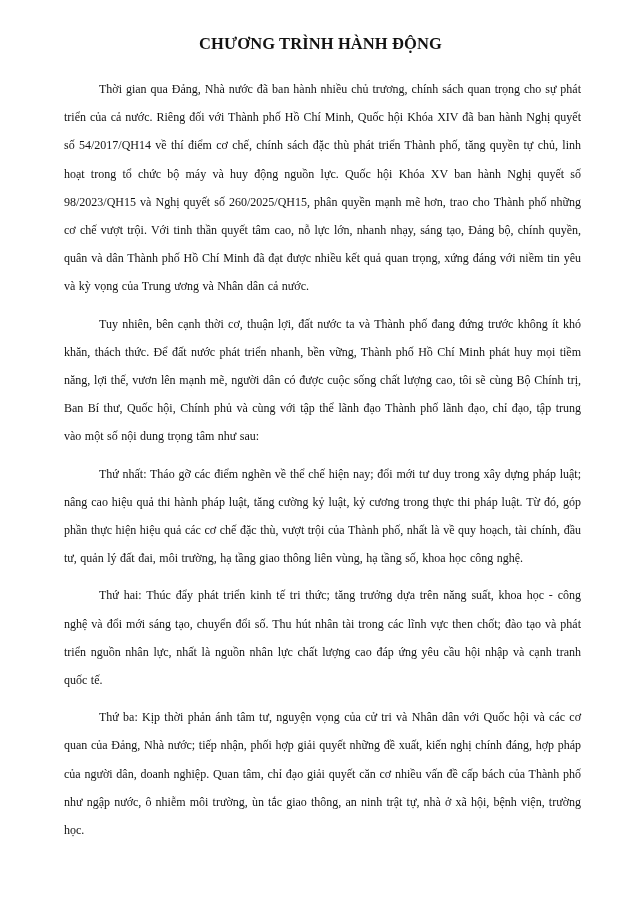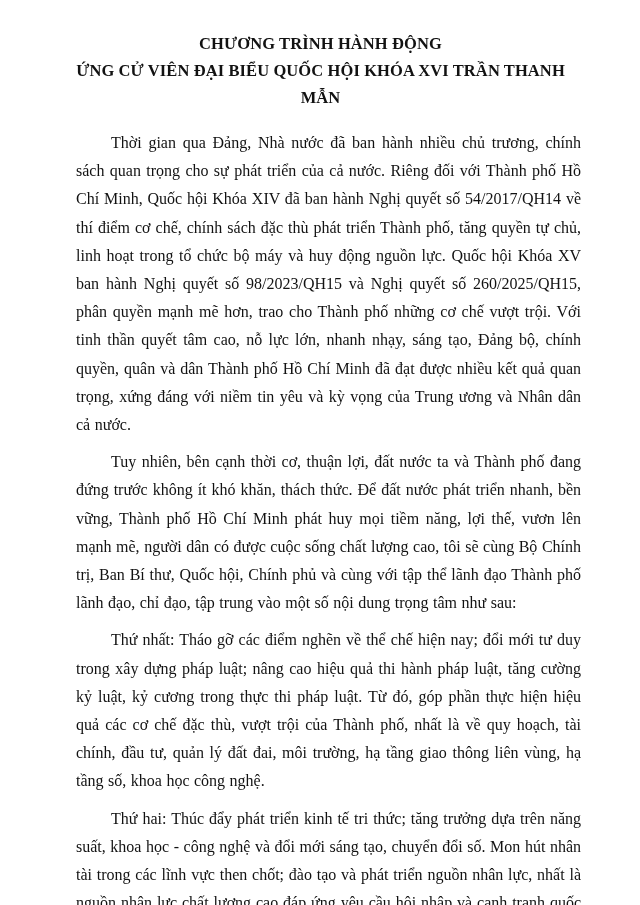--- a/index.html
+++ b/index.html
@@ -24,50 +24,49 @@
   }
   .doc-title {
     text-align: center;
     font-weight: bold;
     font-size: 16.5px;
     line-height: 27px;
     margin: 0 0 18px 0;
     letter-spacing: 0.1px;
   }
   .doc-body p {
-    margin: 0 0 9px 16px;
+    margin: 0 0 9px 4px;
     text-indent: 35px;
     text-align: justify;
-    font-size: 16px;
+    font-size: 12px;
     line-height: 28.2px;
     word-spacing: 0.5px;
   }
   .doc-body p:last-child {
     margin-bottom: 0;
   }
   .lead {
     font-weight: normal;
   }
 </style>
 </head>
 <body>
 
 <div class="page">
 
   <div class="doc-title">
     <div>CHƯƠNG TRÌNH HÀNH ĐỘNG</div>
-    <div>ỨNG CỬ VIÊN ĐẠI BIỂU QUỐC HỘI KHÓA XVI TRẦN THANH MẪN</div>
   </div>
 
   <div class="doc-body">
     <p><strong class="lead"></strong><span>Thời gian qua Đảng, Nhà nước đã ban hành nhiều chủ trương, chính sách quan trọng cho sự phát triển của cả nước. Riêng đối với Thành phố Hồ Chí Minh, Quốc hội Khóa XIV đã ban hành Nghị quyết số 54/2017/QH14 về thí điểm cơ chế, chính sách đặc thù phát triển Thành phố, tăng quyền tự chủ, linh hoạt trong tổ chức bộ máy và huy động nguồn lực. Quốc hội Khóa XV ban hành Nghị quyết số 98/2023/QH15 và Nghị quyết số 260/2025/QH15, phân quyền mạnh mẽ hơn, trao cho Thành phố những cơ chế vượt trội. Với tinh thần quyết tâm cao, nỗ lực lớn, nhanh nhạy, sáng tạo, Đảng bộ, chính quyền, quân và dân Thành phố Hồ Chí Minh đã đạt được nhiều kết quả quan trọng, xứng đáng với niềm tin yêu và kỳ vọng của Trung ương và Nhân dân cả nước.</span></p>
 
     <p><strong class="lead"></strong><span>Tuy nhiên, bên cạnh thời cơ, thuận lợi, đất nước ta và Thành phố đang đứng trước không ít khó khăn, thách thức. Để đất nước phát triển nhanh, bền vững, Thành phố Hồ Chí Minh phát huy mọi tiềm năng, lợi thế, vươn lên mạnh mẽ, người dân có được cuộc sống chất lượng cao, tôi sẽ cùng Bộ Chính trị, Ban Bí thư, Quốc hội, Chính phủ và cùng với tập thể lãnh đạo Thành phố lãnh đạo, chỉ đạo, tập trung vào một số nội dung trọng tâm như sau:</span></p>
 
     <p><strong class="lead">Thứ nhất:</strong><span> Tháo gỡ các điểm nghẽn về thể chế hiện nay; đổi mới tư duy trong xây dựng pháp luật; nâng cao hiệu quả thi hành pháp luật, tăng cường kỷ luật, kỷ cương trong thực thi pháp luật. Từ đó, góp phần thực hiện hiệu quả các cơ chế đặc thù, vượt trội của Thành phố, nhất là về quy hoạch, tài chính, đầu tư, quản lý đất đai, môi trường, hạ tầng giao thông liên vùng, hạ tầng số, khoa học công nghệ.</span></p>
 
-    <p><strong class="lead">Thứ hai:</strong><span> Thúc đẩy phát triển kinh tế tri thức; tăng trưởng dựa trên năng suất, khoa học - công nghệ và đổi mới sáng tạo, chuyển đổi số. Mon hút nhân tài trong các lĩnh vực then chốt; đào tạo và phát triển nguồn nhân lực, nhất là nguồn nhân lực chất lượng cao đáp ứng yêu cầu hội nhập và cạnh tranh quốc tế.</span></p>
+    <p><strong class="lead">Thứ hai:</strong><span> Thúc đẩy phát triển kinh tế tri thức; tăng trưởng dựa trên năng suất, khoa học - công nghệ và đổi mới sáng tạo, chuyển đổi số. Thu hút nhân tài trong các lĩnh vực then chốt; đào tạo và phát triển nguồn nhân lực, nhất là nguồn nhân lực chất lượng cao đáp ứng yêu cầu hội nhập và cạnh tranh quốc tế.</span></p>
 
     <p><strong class="lead">Thứ ba:</strong><span> Kịp thời phản ánh tâm tư, nguyện vọng của cử tri và Nhân dân với Quốc hội và các cơ quan của Đảng, Nhà nước; tiếp nhận, phối hợp giải quyết những đề xuất, kiến nghị chính đáng, hợp pháp của người dân, doanh nghiệp. Quan tâm, chỉ đạo giải quyết căn cơ nhiều vấn đề cấp bách của Thành phố như ngập nước, ô nhiễm môi trường, ùn tắc giao thông, an ninh trật tự, nhà ở xã hội, bệnh viện, trường học.</span></p>
 
   </div>
 
 </div>
 
 </body></html>

